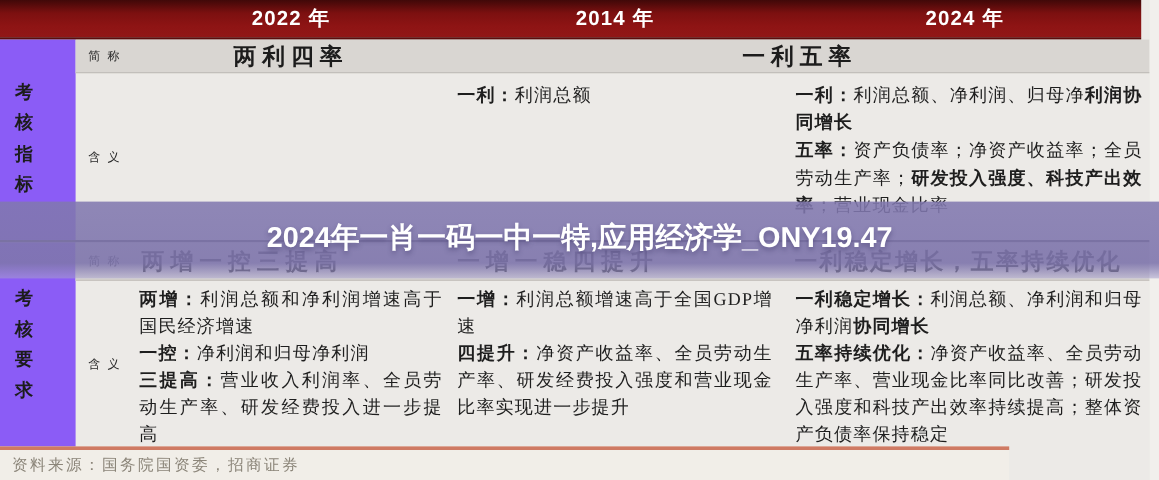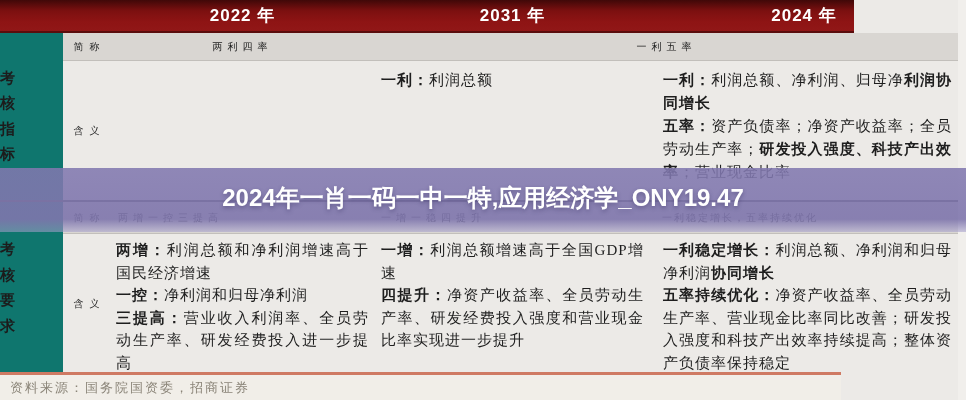--- a/index.html
+++ b/index.html
@@ -7,53 +7,53 @@
   .page {
     position:relative; width:966px; height:400px; overflow:hidden;
     background:#eceae7;
   }
   .right-strip {
     position:absolute; top:0; right:0; width:8px; height:400px;
     background:#f1efec; z-index:2;
   }
   
   .year-header {
-    position:absolute; top:0; left:0; width:854px; height:33px;
+    position:absolute; top:0; left:0; width:951px; height:33px;
     background:linear-gradient(180deg,#400808 0%,#7c1010 35%,#8e1414 70%,#911717 100%);
     display:grid; grid-template-columns:63px 47px 265px 275px 308px;
     align-items:center; z-index:1;
     border-bottom:2px solid #5a0d0d;
   }
   .year-label {
     color:#ffffff; font-weight:bold; font-size:17px; text-align:center;
     font-family:"Liberation Sans","DejaVu Sans",sans-serif; letter-spacing:1px;
   }
   
   .tbl { position:absolute; left:0; width:958px; z-index:1; }
   .grp {
     display:grid; grid-template-columns:63px 47px 265px 275px 308px;
   }
   .grp1 { top:33px; grid-template-rows:28px 139px; }
   .grp2 { top:200px; grid-template-rows:32px 140px; border-top:2px solid #4c4c4c; }
   .glabel {
-    grid-column:1; grid-row:1 / 3; background:#0f766e;
-    display:flex; align-items:center; justify-content:flex-start;
+    grid-column:1; grid-row:1 / 3; background:#8b5cf6;
+    display:flex; align-items:center; justify-content:center;
   }
   .glabel span {
     display:inline-block; width:38px; font-weight:bold; font-size:15px;
     letter-spacing:6px; line-height:1.7; word-break:break-all; color:#1c1c1c;
     text-align:justify;
   }
   .abbr-bg { background:#d9d6d2; border-bottom:1px solid #c2bfbb; }
   .sublabel {
     display:flex; align-items:center; justify-content:center;
     font-size:10px; color:#2a2a2a; letter-spacing:6px; padding-left:6px;
   }
   .abbr-val {
-    display:flex; align-items:center; font-size:10px; font-weight:normal;
+    display:flex; align-items:center; font-size:19px; font-weight:bold;
     color:#1c1c1c; letter-spacing:5px;
   }
   .abbr-center { justify-content:center; }
   .abbr-left-a { padding-left:8px; }
   .abbr-left-b { padding-left:6px; }
   .abbr-left-c { padding-left:12px; }
   .meaning {
     font-size:15px; color:#1e1e1e; letter-spacing:1px; line-height:23px;
     padding:8px 6px 0 6px; text-align:justify;
   }
@@ -87,21 +87,21 @@
 </style>
 </head>
 <body>
 
 <div class="page">
 
   <div class="year-header">
     <div></div>
       <div></div>
     <div class="year-label">2022 年</div>
-    <div class="year-label">2031 年</div>
+    <div class="year-label">2014 年</div>
     <div class="year-label">2024 年</div>
   </div>
 
   <div class="tbl grp grp1">
     <div class="glabel">
       <span>考核指标</span>
     </div>
     <div class="abbr-bg sublabel" style="grid-column:2; grid-row:1;">简称</div>
     <div class="abbr-bg abbr-val abbr-center" style="grid-column:3; grid-row:1;">两利四率</div>
     <div class="abbr-bg abbr-val abbr-center" style="grid-column:4 / 6; grid-row:1;">一利五率</div>

